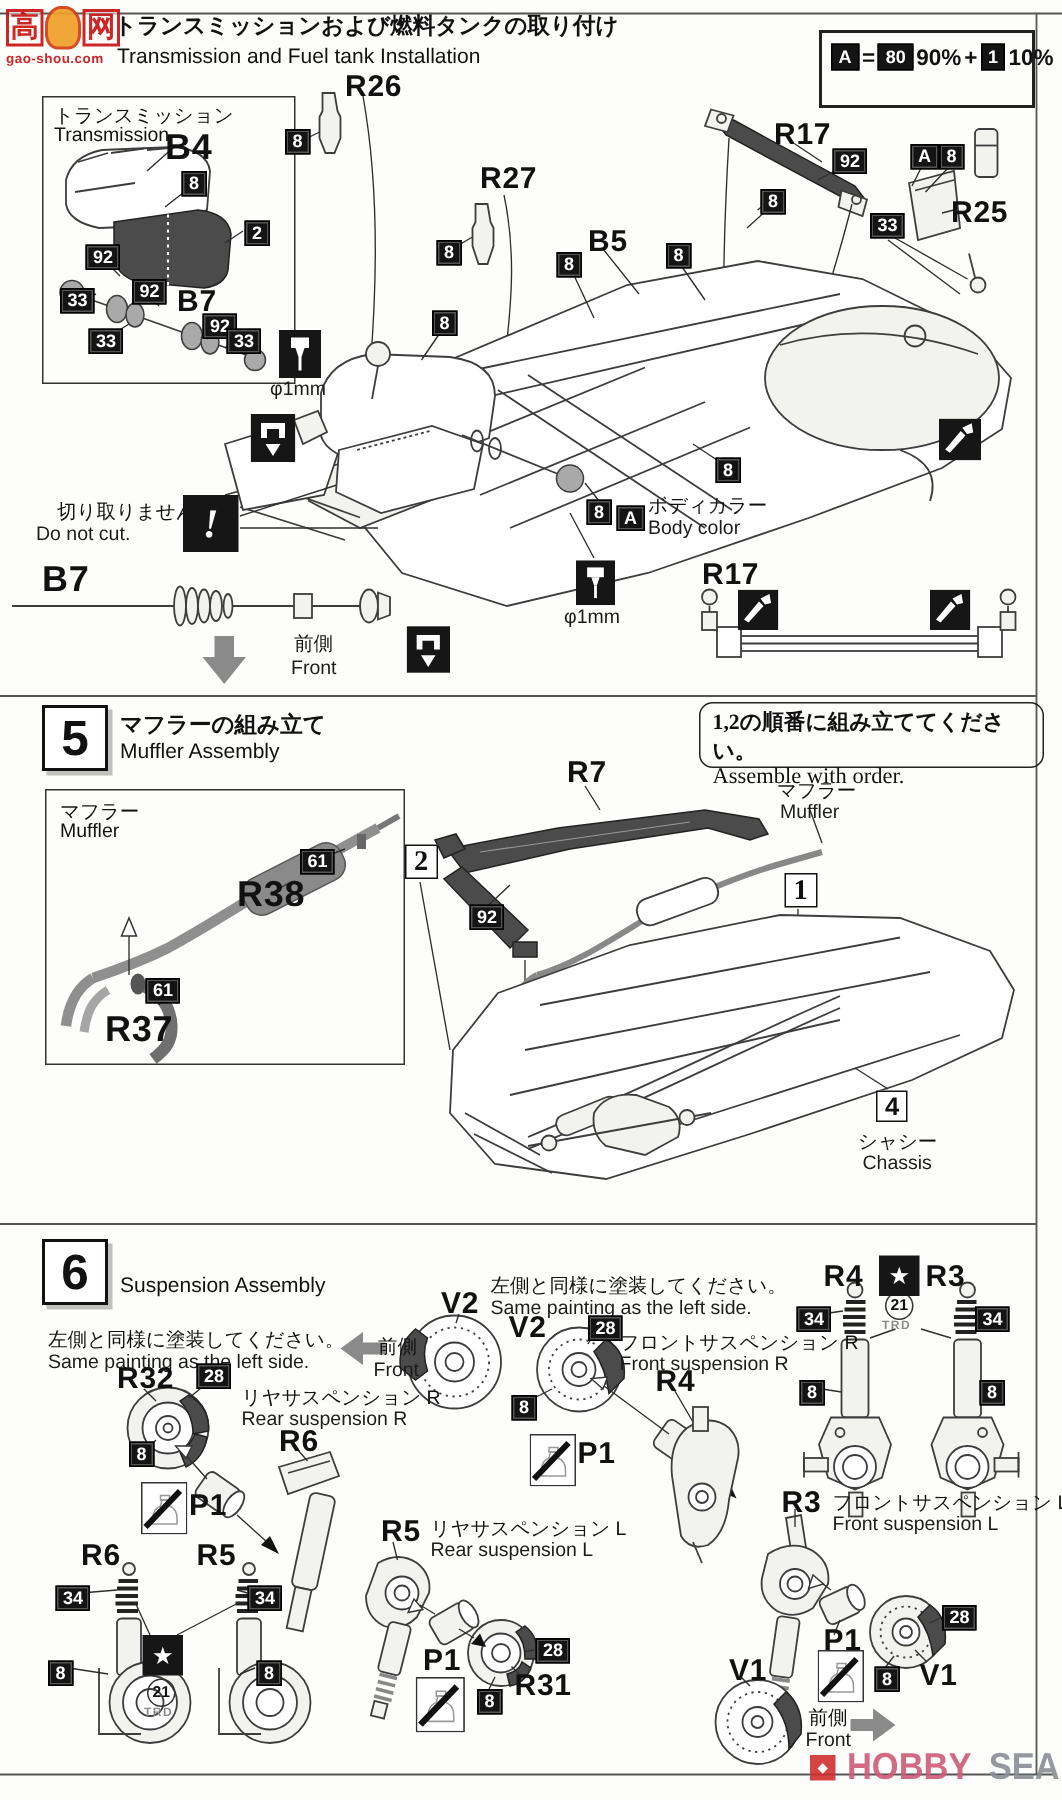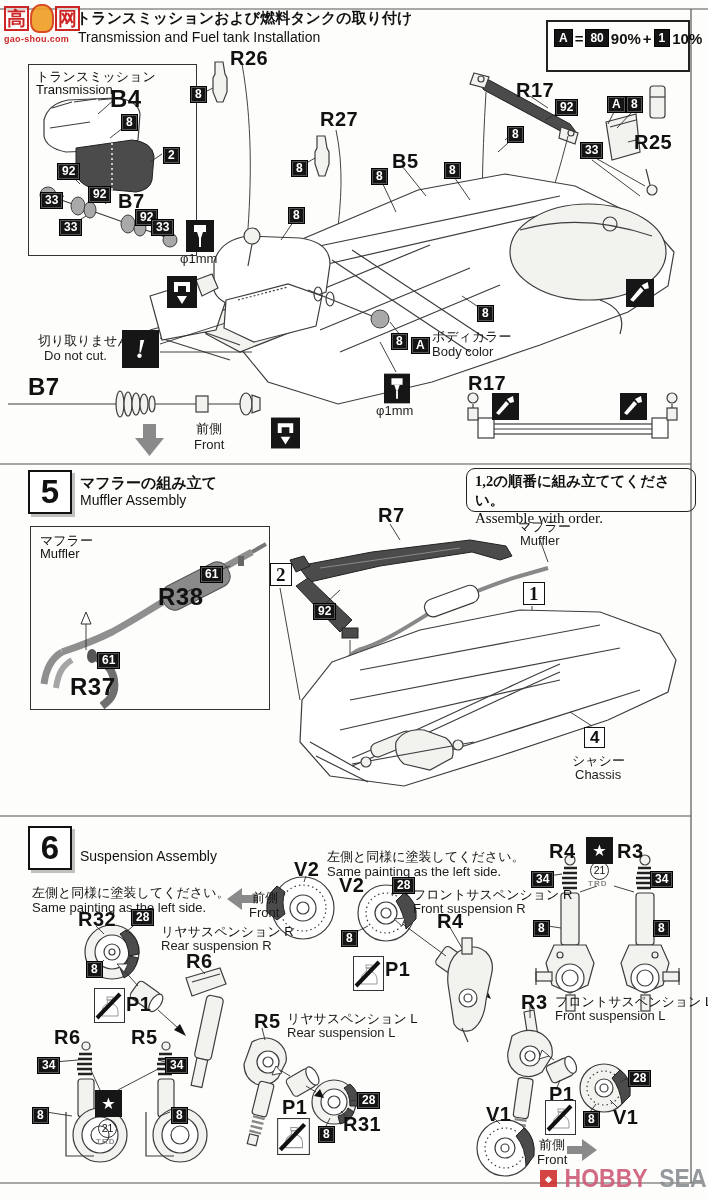--- a/index.html
+++ b/index.html
@@ -10,21 +10,21 @@
   .part{font-weight:bold;font-size:20px;letter-spacing:0.5px;}
   .part-lg{font-weight:bold;font-size:24px;letter-spacing:0.5px;}
   .jp{font-size:13px;}
   .en{font-size:13px;color:#1c1c1c;}
   .badge{background:#141414;color:#fff;font-weight:bold;font-size:12px;
          padding:1px 4px;border:1px solid #000;box-shadow:inset 0 0 0 1px #555;}
   .numbox{background:#fff;border:1.5px solid #111;font-weight:bold;font-size:17px;padding:0 5px;}
   .numserif{background:#fff;border:1.2px solid #111;font-family:"Liberation Serif",serif;
             font-weight:bold;font-size:19px;padding:0 5px;}
   .circ{border:1.3px solid #333;border-radius:50%;width:17px;height:17px;font-size:10.5px;
-        display:flex;align-items:center;justify-content:center;}
+        display:flex;align-items:center;justify-content:center;font-weight:bold;}
   .trd{font-size:8px;font-weight:bold;color:#8a8a8a;letter-spacing:1px;}
   
   .inset-box{position:absolute;border:1.2px solid #333;z-index:2;background:transparent;}
   .inset-title-jp{position:absolute;font-size:13px;z-index:5;white-space:nowrap;}
   .inset-title-en{position:absolute;font-size:13px;z-index:5;white-space:nowrap;}
   .stepbox{position:absolute;width:40px;height:40px;background:#fff;border:2px solid #111;
            box-shadow:3px 3px 0 #c0c0bc;display:flex;align-items:center;justify-content:center;
            font-size:33px;font-weight:bold;z-index:5;}
   .stephead-jp{position:absolute;font-size:15px;font-weight:bold;z-index:5;white-space:nowrap;}
   .stephead-en{position:absolute;font-size:14px;z-index:5;white-space:nowrap;}
@@ -486,21 +486,21 @@
       <div class="lbl part" style="left: 634px; top: 131px;">R25</div>
       <div class="lbl badge" style="left: 580px; top: 142px;">33</div>
       <div class="lbl badge" style="left: 288px; top: 207px;">8</div>
       <div class="lbl badge" style="left: 477px; top: 305px;">8</div>
       <div class="lbl badge" style="left: 391px; top: 333px;">8</div>
       <div class="lbl badge" style="left: 411px; top: 337px;">A</div>
       <div class="lbl jp" style="left: 432px; top: 330px;">ボディカラー</div>
       <div class="lbl en" style="left: 432px; top: 345px;">Body color</div>
       <div class="lbl en" style="left: 180px; top: 252px;">φ1mm</div>
       <div class="lbl jp" style="left: 38px; top: 334px;">切り取りません。</div>
-      <div class="lbl en" style="left: 44px; top: 349px;">Do not cut.</div>
+      <div class="lbl en" style="left: 24px; top: 349px;">Do not cut.</div>
       <div class="lbl part-lg" style="left: 28px; top: 374px;">B7</div>
       <div class="lbl jp" style="left: 196px; top: 422px;">前側</div>
       <div class="lbl en" style="left: 194px; top: 438px;">Front</div>
       <div class="lbl en" style="left: 376px; top: 404px;">φ1mm</div>
       <div class="lbl part" style="left: 468px; top: 372px;">R17</div>
       <div class="lbl part" style="left: 378px; top: 504px;">R7</div>
       <div class="lbl numserif" style="left: 270px; top: 563px;">2</div>
       <div class="lbl badge" style="left: 313px; top: 603px;">92</div>
       <div class="lbl numserif" style="left: 523px; top: 582px;">1</div>
       <div class="lbl jp" style="left: 518px; top: 520px;">マフラー</div>

